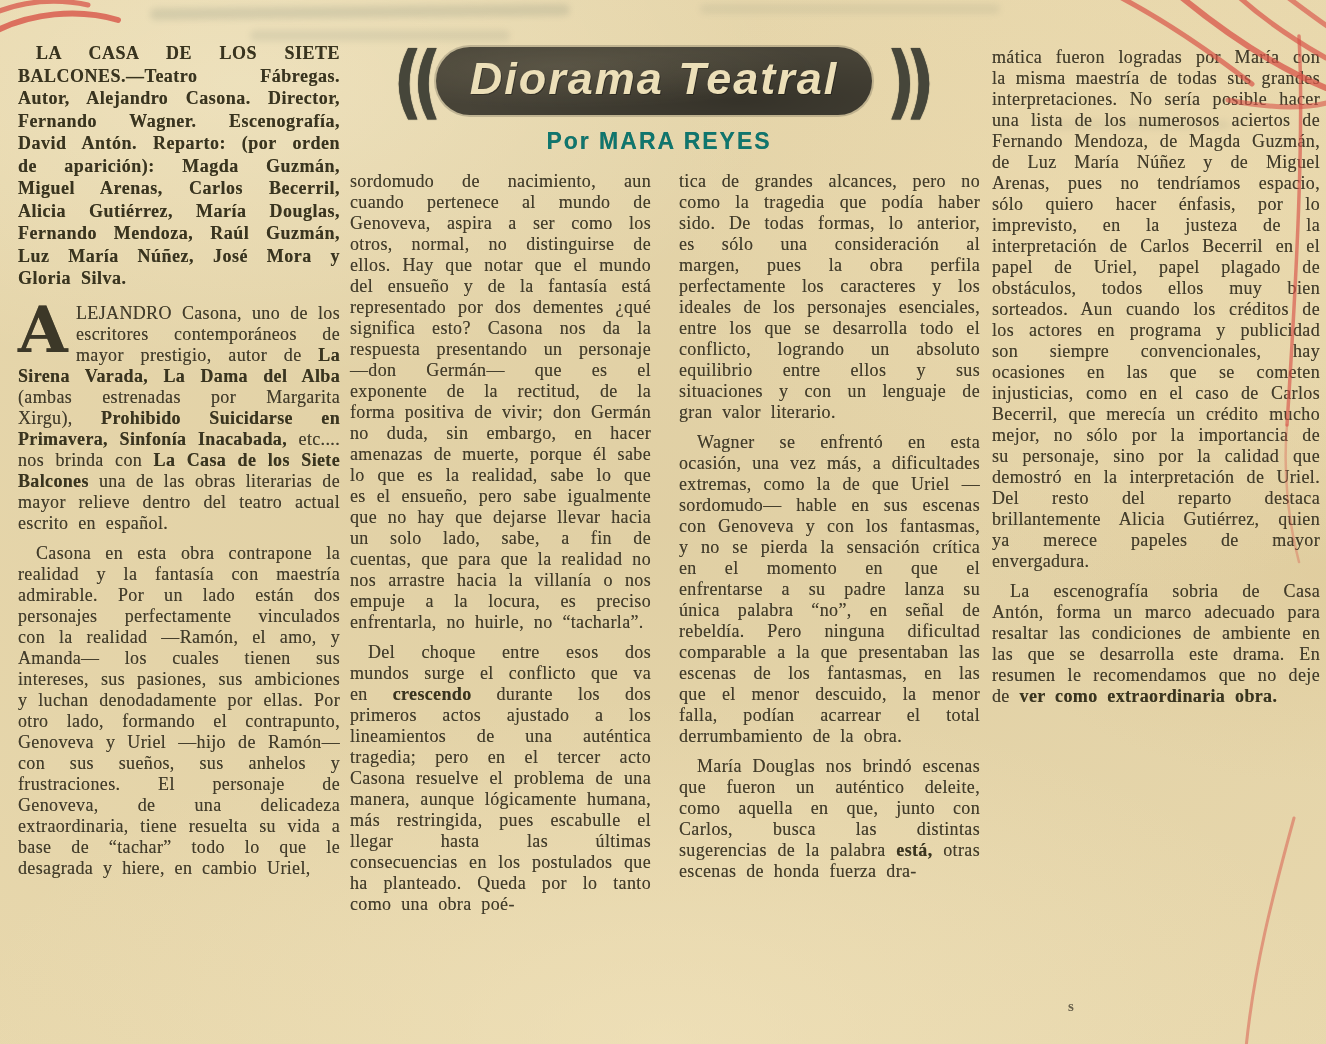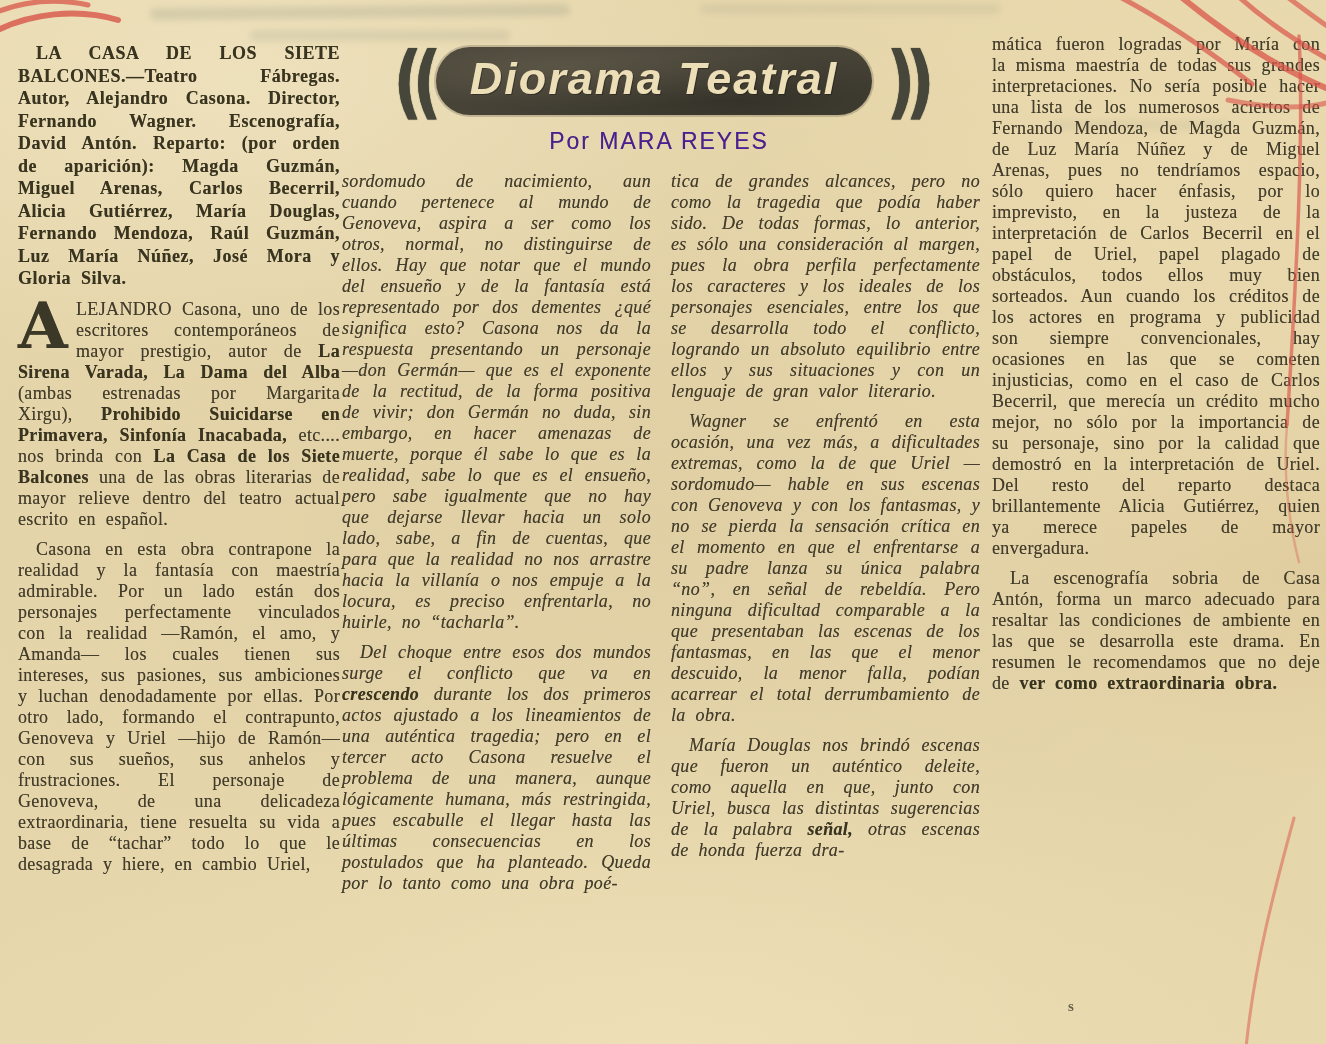--- a/index.html
+++ b/index.html
@@ -16,21 +16,21 @@
     color:#423c2b;
   }
   .col{
     position:absolute;
     text-align:justify;
     font-size:18px;line-height:21px;
     letter-spacing:.35px;word-spacing:5px;
     text-shadow:0 0 .5px rgba(62,56,38,.55);
   }
   .col p{margin:0 0 9px 0;text-indent:18px;}
-  .col p.cont{text-indent:0;}
+  .col p.cont{text-indent:0;margin-top:13px;}
   .col p.credits{font-weight:700;letter-spacing:.5px;line-height:22.5px;color:#3c3828;}
   .b{font-weight:700;color:#39341f;}
   .dropcap{
     float:left;font-size:64px;line-height:50px;font-weight:700;
     padding:2px 8px 0 0;color:#3c3828;font-family:"DejaVu Serif", serif;
   }
   #col1{left:18px;top:42px;width:322px;}
   #col4{left:992px;top:34px;width:328px;}
   #mid{position:absolute;left:338px;top:40px;width:642px;}
   .banner-row{display:flex;align-items:center;justify-content:center;height:82px;}
@@ -53,30 +53,30 @@
   .banner-title{
     font-family:Liberation Sans, sans-serif;
     font-style:italic;font-weight:700;
     font-size:45px;color:#ecdfb8;
     letter-spacing:2px;white-space:nowrap;
     text-shadow:1px 1px 0 rgba(0,0,0,.3);
   }
   .byline{
     text-align:center;margin:6px 0 16px 0;
     font-family:"Liberation Sans", sans-serif;
-    font-weight:400;font-size:23px;letter-spacing:2px;
-    color:#4c1d95;text-shadow:0 0 .5px rgba(75,74,60,.6);
+    font-weight:700;font-size:23px;letter-spacing:2px;
+    color:#0f766e;text-shadow:0 0 .5px rgba(75,74,60,.6);
   }
   .mid-cols{display:flex;gap:16px;}
   .mid-cols .mcol{
     flex:1;text-align:justify;
     font-size:18px;line-height:21px;letter-spacing:.35px;word-spacing:5px;
     text-shadow:0 0 .5px rgba(62,56,38,.55);
   }
-  .mid-cols .mcol p{margin:0 0 9px 4px;text-indent:18px;font-style:italic;}
+  .mid-cols .mcol p{margin:0 0 9px 12px;text-indent:18px;}
   .mid-cols .mcol p.cont{text-indent:0;}
   #red-marks{position:absolute;left:0;top:0;pointer-events:none;}
   .smudge{position:absolute;filter:blur(3px);opacity:.16;background:#5f6f62;border-radius:8px;}
   #smudge1{left:150px;top:6px;width:420px;height:12px;transform:rotate(-.6deg);}
   #smudge2{left:250px;top:30px;width:260px;height:11px;opacity:.12;}
   #smudge3{left:700px;top:4px;width:300px;height:10px;opacity:.10;}
   #smudge4{left:1050px;top:120px;width:180px;height:10px;opacity:.08;}
   .ornament{
     position:absolute;left:1068px;top:998px;
     font-size:15px;font-weight:700;color:#4a4434;opacity:.8;
@@ -106,21 +106,21 @@
   </div>
   <div class="byline">Por MARA REYES</div>
   <div class="mid-cols">
     <div class="mcol">
         <p class="cont"><span>sordomudo de nacimiento, aun cuando pertenece al mundo de Genoveva, aspira a ser como los otros, normal, no distinguirse de ellos. Hay que notar que el mundo del ensueño y de la fantasía está representado por dos dementes ¿qué significa esto? Casona nos da la respuesta presentando un personaje —don Germán— que es el exponente de la rectitud, de la forma positiva de vivir; don Germán no duda, sin embargo, en hacer amenazas de muerte, porque él sabe lo que es la realidad, sabe lo que es el ensueño, pero sabe igualmente que no hay que dejarse llevar hacia un solo lado, sabe, a fin de cuentas, que para que la realidad no nos arrastre hacia la villanía o nos empuje a la locura, es preciso enfrentarla, no huirle, no “tacharla”.</span></p>
         <p><span>Del choque entre esos dos mundos surge el conflicto que va en </span><span class="b">crescendo</span><span> durante los dos primeros actos ajustado a los lineamientos de una auténtica tragedia; pero en el tercer acto Casona resuelve el problema de una manera, aunque lógicamente humana, más restringida, pues escabulle el llegar hasta las últimas consecuencias en los postulados que ha planteado. Queda por lo tanto como una obra poé-</span></p>
       </div>
     <div class="mcol">
         <p class="cont"><span>tica de grandes alcances, pero no como la tragedia que podía haber sido. De todas formas, lo anterior, es sólo una consideración al margen, pues la obra perfila perfectamente los caracteres y los ideales de los personajes esenciales, entre los que se desarrolla todo el conflicto, logrando un absoluto equilibrio entre ellos y sus situaciones y con un lenguaje de gran valor literario.</span></p>
         <p><span>Wagner se enfrentó en esta ocasión, una vez más, a dificultades extremas, como la de que Uriel —sordomudo— hable en sus escenas con Genoveva y con los fantasmas, y no se pierda la sensación crítica en el momento en que el enfrentarse a su padre lanza su única palabra “no”, en señal de rebeldía. Pero ninguna dificultad comparable a la que presentaban las escenas de los fantasmas, en las que el menor descuido, la menor falla, podían acarrear el total derrumbamiento de la obra.</span></p>
-        <p><span>María Douglas nos brindó escenas que fueron un auténtico deleite, como aquella en que, junto con Uriel, busca las distintas sugerencias de la palabra </span><span class="b">señal,</span><span> otras escenas de honda fuerza dra-</span></p>
+        <p><span>María Douglas nos brindó escenas que fueron un auténtico deleite, como aquella en que, junto con Carlos, busca las distintas sugerencias de la palabra </span><span class="b">está,</span><span> otras escenas de honda fuerza dra-</span></p>
       </div>
   </div>
 </div>
 
 <div class="col" id="col4">
     <p class="cont"><span>mática fueron logradas por María con la misma maestría de todas sus grandes interpretaciones. No sería posible hacer una lista de los numerosos aciertos de Fernando Mendoza, de Magda Guzmán, de Luz María Núñez y de Miguel Arenas, pues no tendríamos espacio, sólo quiero hacer énfasis, por lo imprevisto, en la justeza de la interpretación de Carlos Becerril en el papel de Uriel, papel plagado de obstáculos, todos ellos muy bien sorteados. Aun cuando los créditos de los actores en programa y publicidad son siempre convencionales, hay ocasiones en las que se cometen injusticias, como en el caso de Carlos Becerril, que merecía un crédito mucho mejor, no sólo por la importancia de su personaje, sino por la calidad que demostró en la interpretación de Uriel. Del resto del reparto destaca brillantemente Alicia Gutiérrez, quien ya merece papeles de mayor envergadura.</span></p>
     <p><span>La escenografía sobria de Casa Antón, forma un marco adecuado para resaltar las condiciones de ambiente en las que se desarrolla este drama. En resumen le recomendamos que no deje de </span><span class="b">ver como extraordinaria obra.</span></p>
   </div>
 
 <div class="ornament">s</div>

